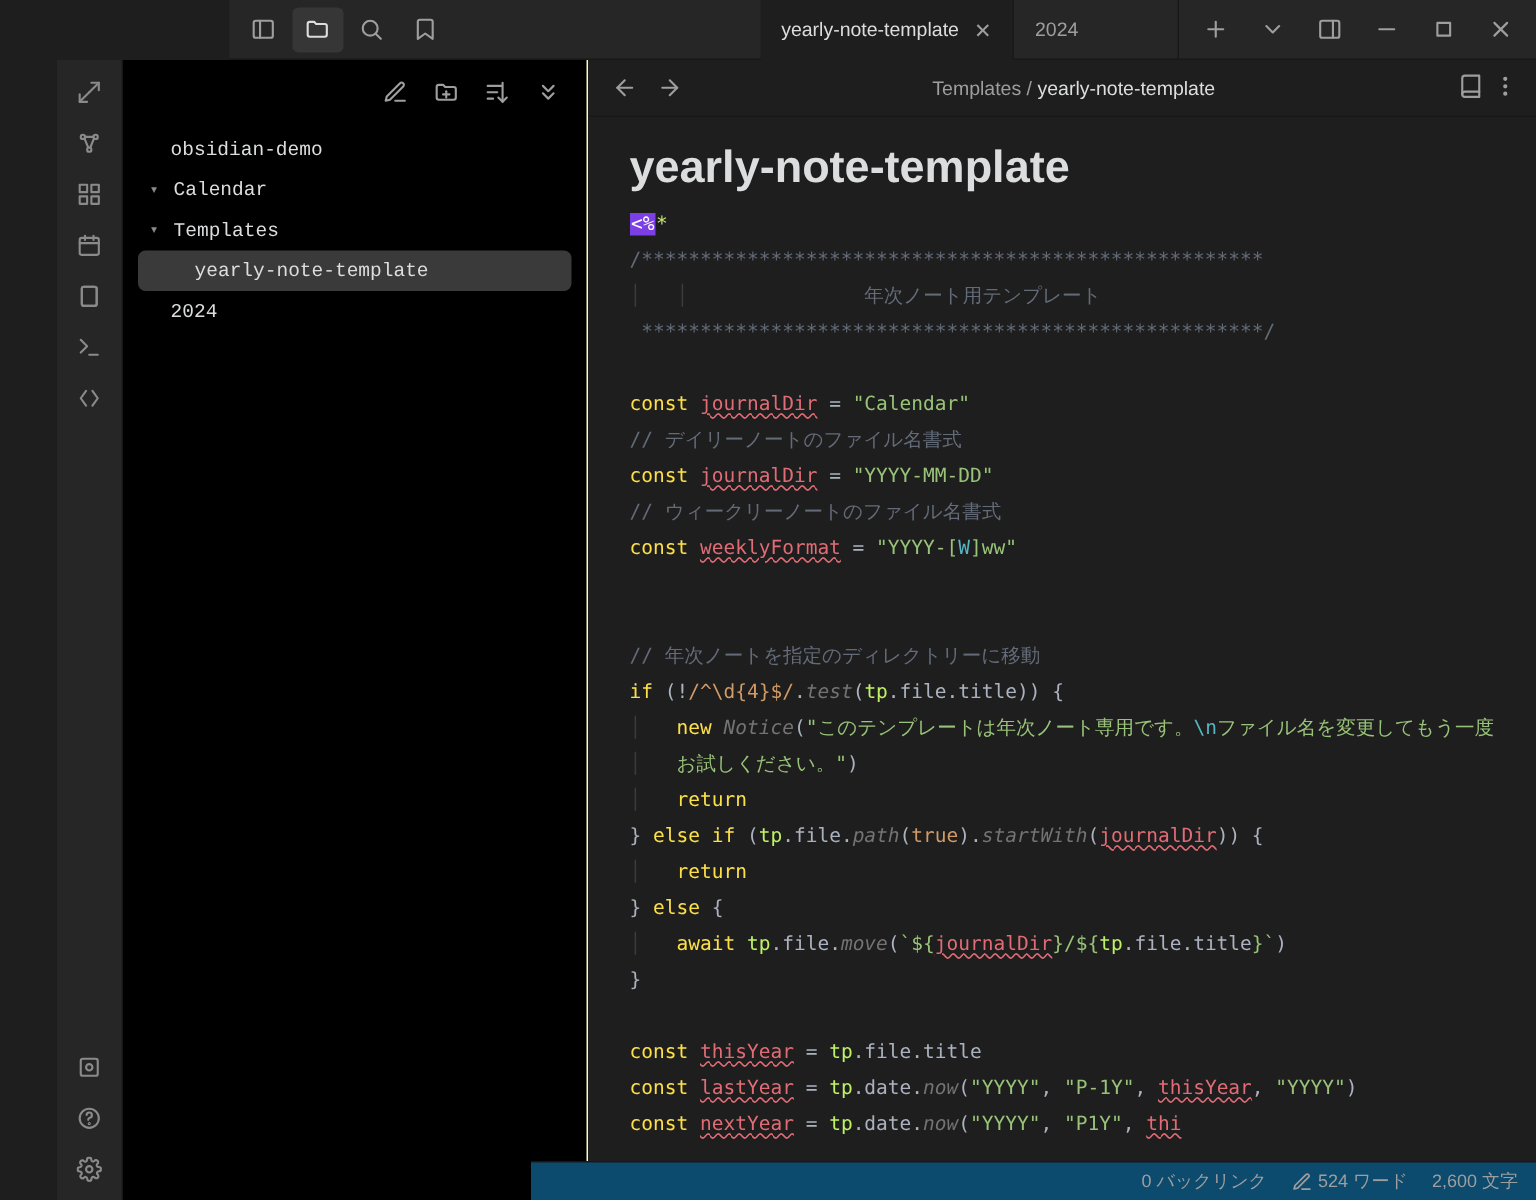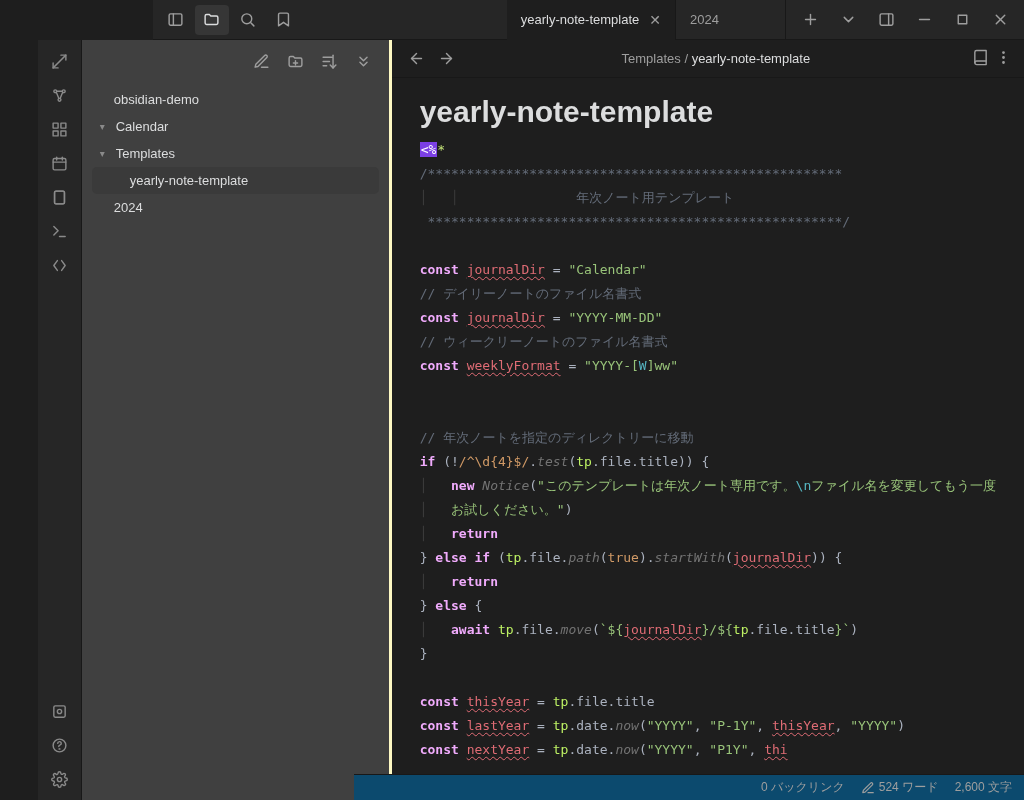--- a/index.html
+++ b/index.html
@@ -49,22 +49,22 @@
 .win-btn { width: 36px; height: 30px; display: flex; align-items: center; justify-content: center; color: #9e9e9e; cursor: pointer; }
 .body { display: flex; flex: 1; min-height: 0; }
 .ribbon {
   width: 44px; background: #262626;
   display: flex; flex-direction: column; align-items: center;
   padding-top: 6px; gap: 4px; border-right: 1px solid #181818;
 }
 .ribbon-bottom { margin-top: auto; display: flex; flex-direction: column; align-items: center; gap: 4px; padding-bottom: 6px; }
 .ribbon-btn { width: 32px; height: 30px; display: flex; align-items: center; justify-content: center; color: #8a8a8a; cursor: pointer; border-radius: 4px; }
 .sidebar {
-  width: 310px; background: #404040;
-  display: flex; flex-direction: column; border-right: 3px solid #fef9c3;
+  width: 310px; background: #000000;
+  display: flex; flex-direction: column; border-right: 1px solid #fef9c3; font-family: Liberation Mono, monospace;
 }
 .sidebar-actions {
   display: flex; justify-content: flex-end; gap: 8px;
   padding: 8px 12px 8px 12px; height: 42px; align-items: center;
 }
 .sa-btn { width: 26px; height: 26px; display: flex; align-items: center; justify-content: center; color: #9e9e9e; cursor: pointer; }
 .tree { padding: 4px 10px; font-size: 13px; color: #dcddde; }
 .tree-item { display: flex; align-items: center; height: 27px; border-radius: 5px; cursor: pointer; padding-left: 8px; }
 .tree-item.selected { background: #3a3a3a; }
 .tree-chevron { width: 16px; color: #8a8a8a; font-size: 10px; }
@@ -81,21 +81,21 @@
 .vh-nav { display: flex; gap: 4px; }
 .vh-nav span { width: 26px; height: 26px; display: flex; align-items: center; justify-content: center; cursor: pointer; }
 .vh-breadcrumb { flex: 1; text-align: center; }
 .vh-breadcrumb .cur { color: #dcddde; }
 .vh-actions { display: flex; gap: 6px; }
 .editor { flex: 1; overflow-y: auto; padding: 22px 28px 80px 28px; font-family: ui-monospace, "SF Mono", Menlo, Consolas, monospace; font-size: 13px; line-height: 24px; }
 .note-title { font-family: -apple-system, sans-serif; font-size: 30px; font-weight: 700; color: #dcddde; margin-bottom: 14px; }
 .templater-open { background: #7b3fe4; color: #fff; padding: 0 1px; }
 .templater-star { color: #c5e478; }
 .cm { color: #636b78; }
-.kw { color: #f0abfc; font-weight: bold; }
+.kw { color: #fde047; }
 .var { color: #e06c75; text-decoration: underline wavy #e06c75 0.5px; text-underline-offset: 2px; }
 .op { color: #abb2bf; }
 .str { color: #98c379; }
 .str-esc { color: #56b6c2; }
 .num-re { color: #d19a66; }
 .fn { color: #737373; font-style: italic; }
 .fn2 { color: #bef264; }
 .punct { color: #abb2bf; }
 .guide { color: #3c3c3c; }
 .ln { white-space: pre; }

